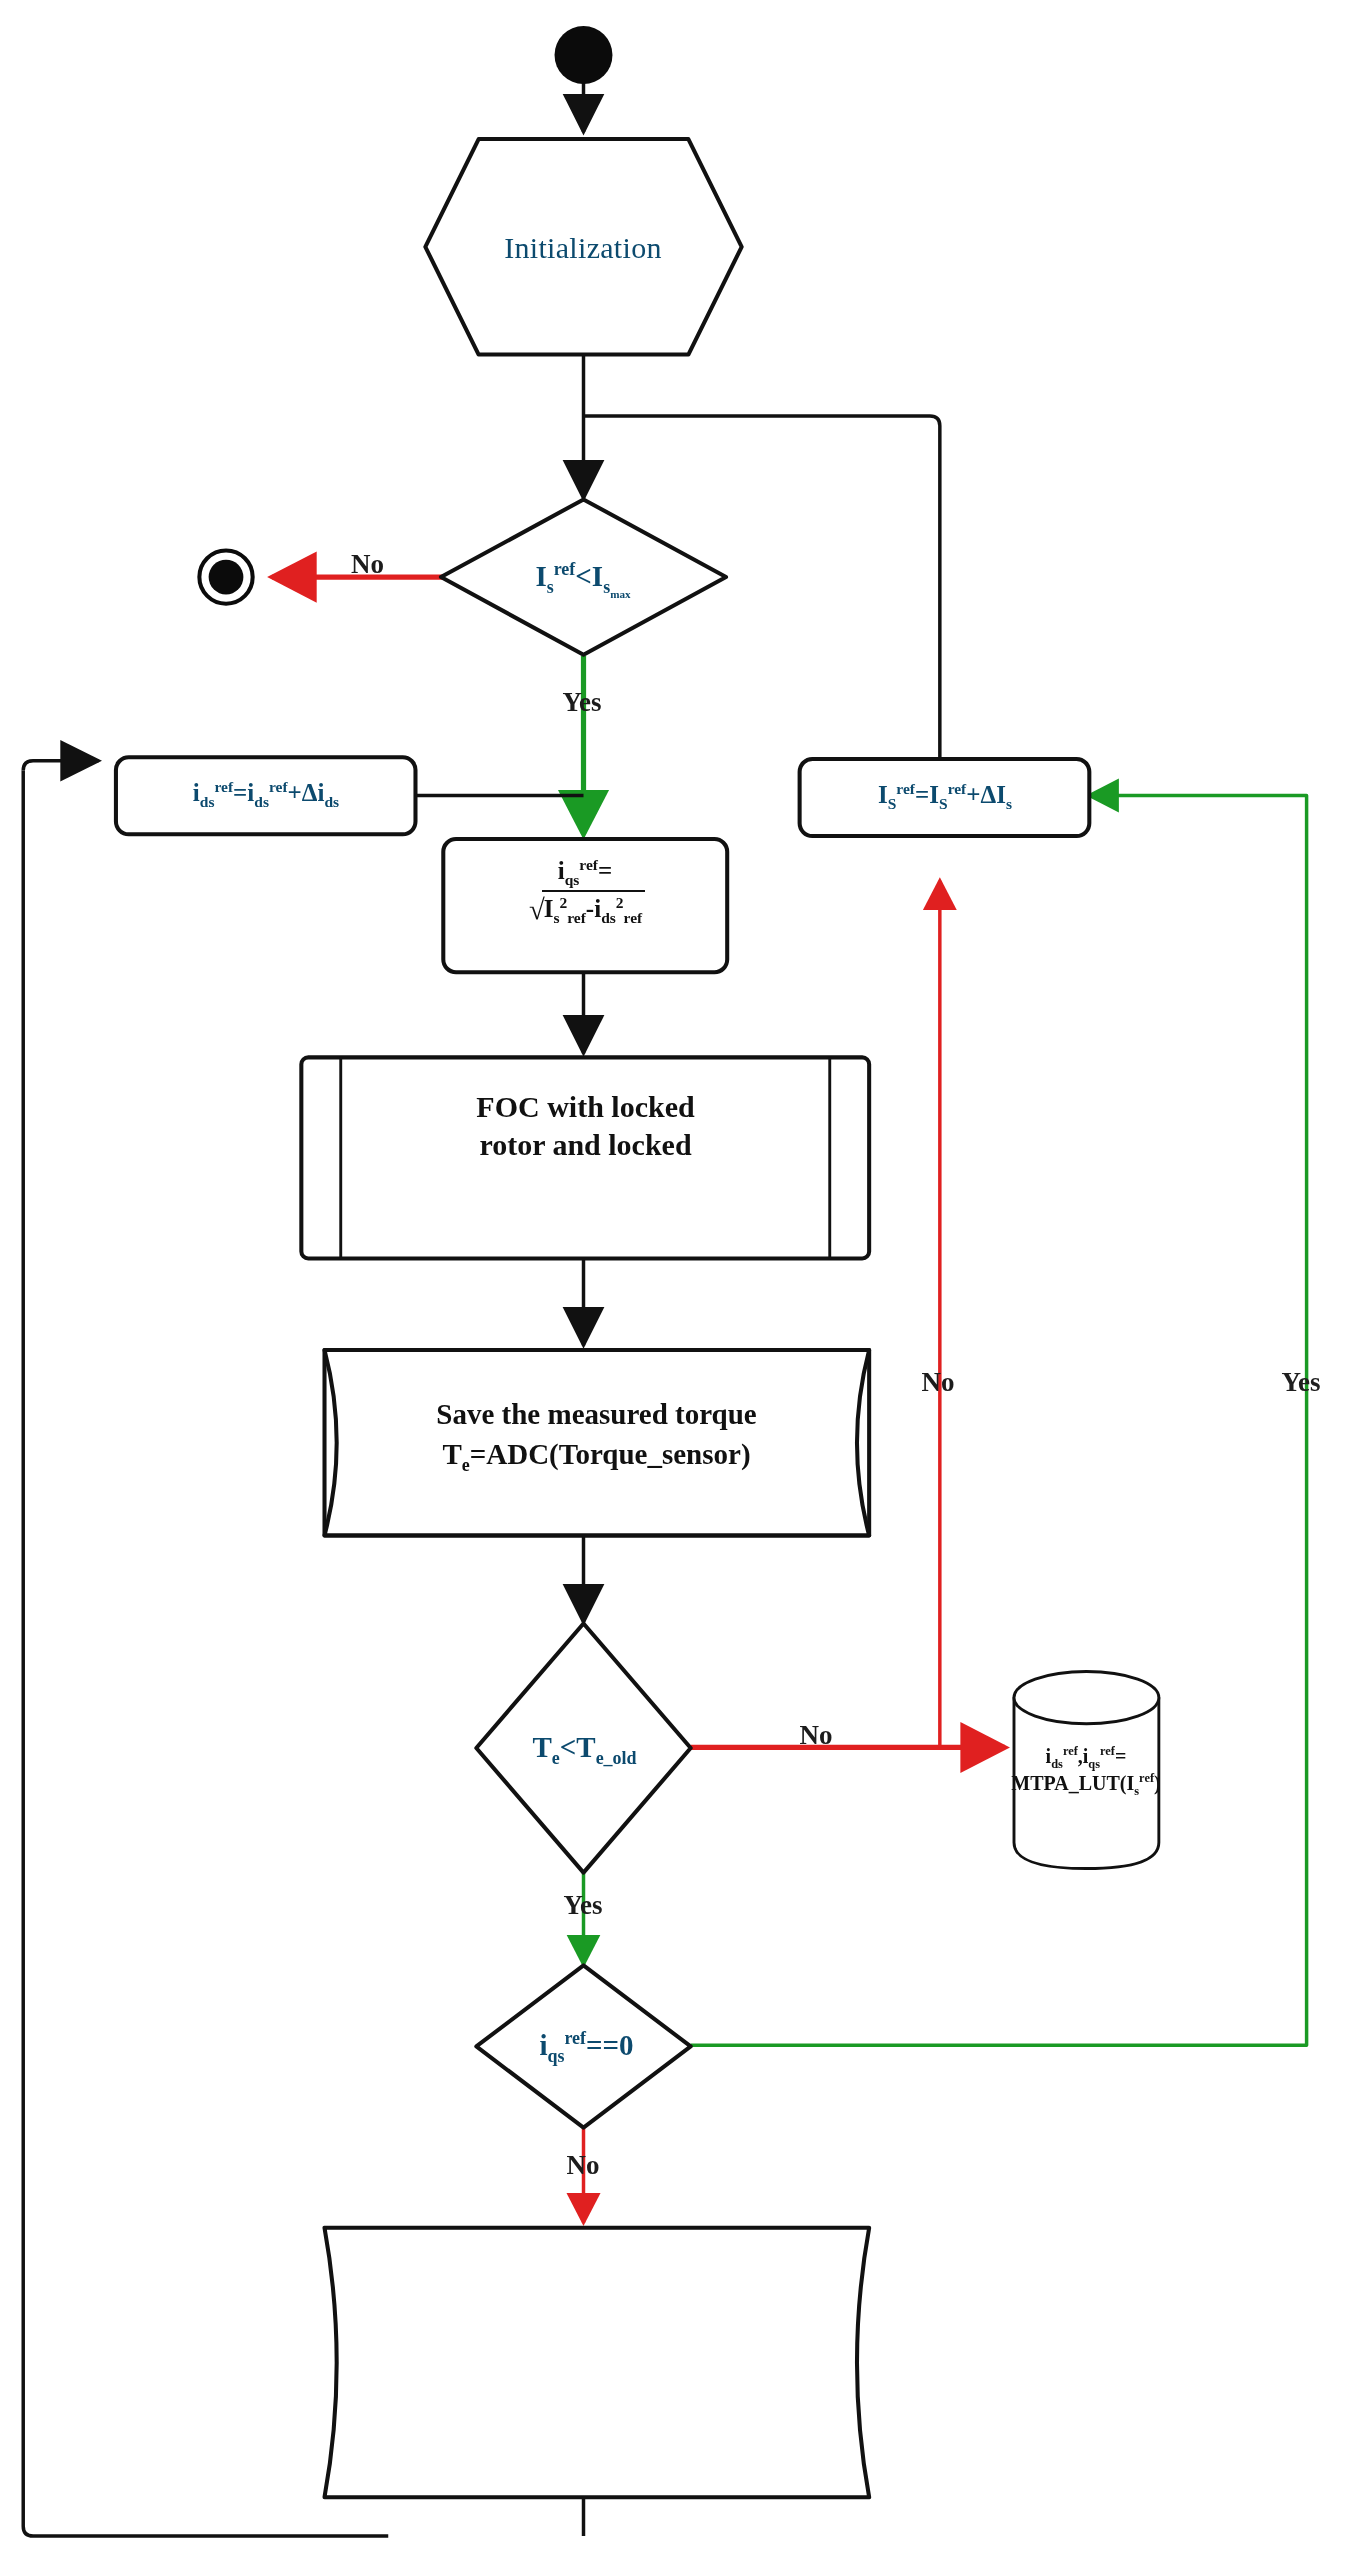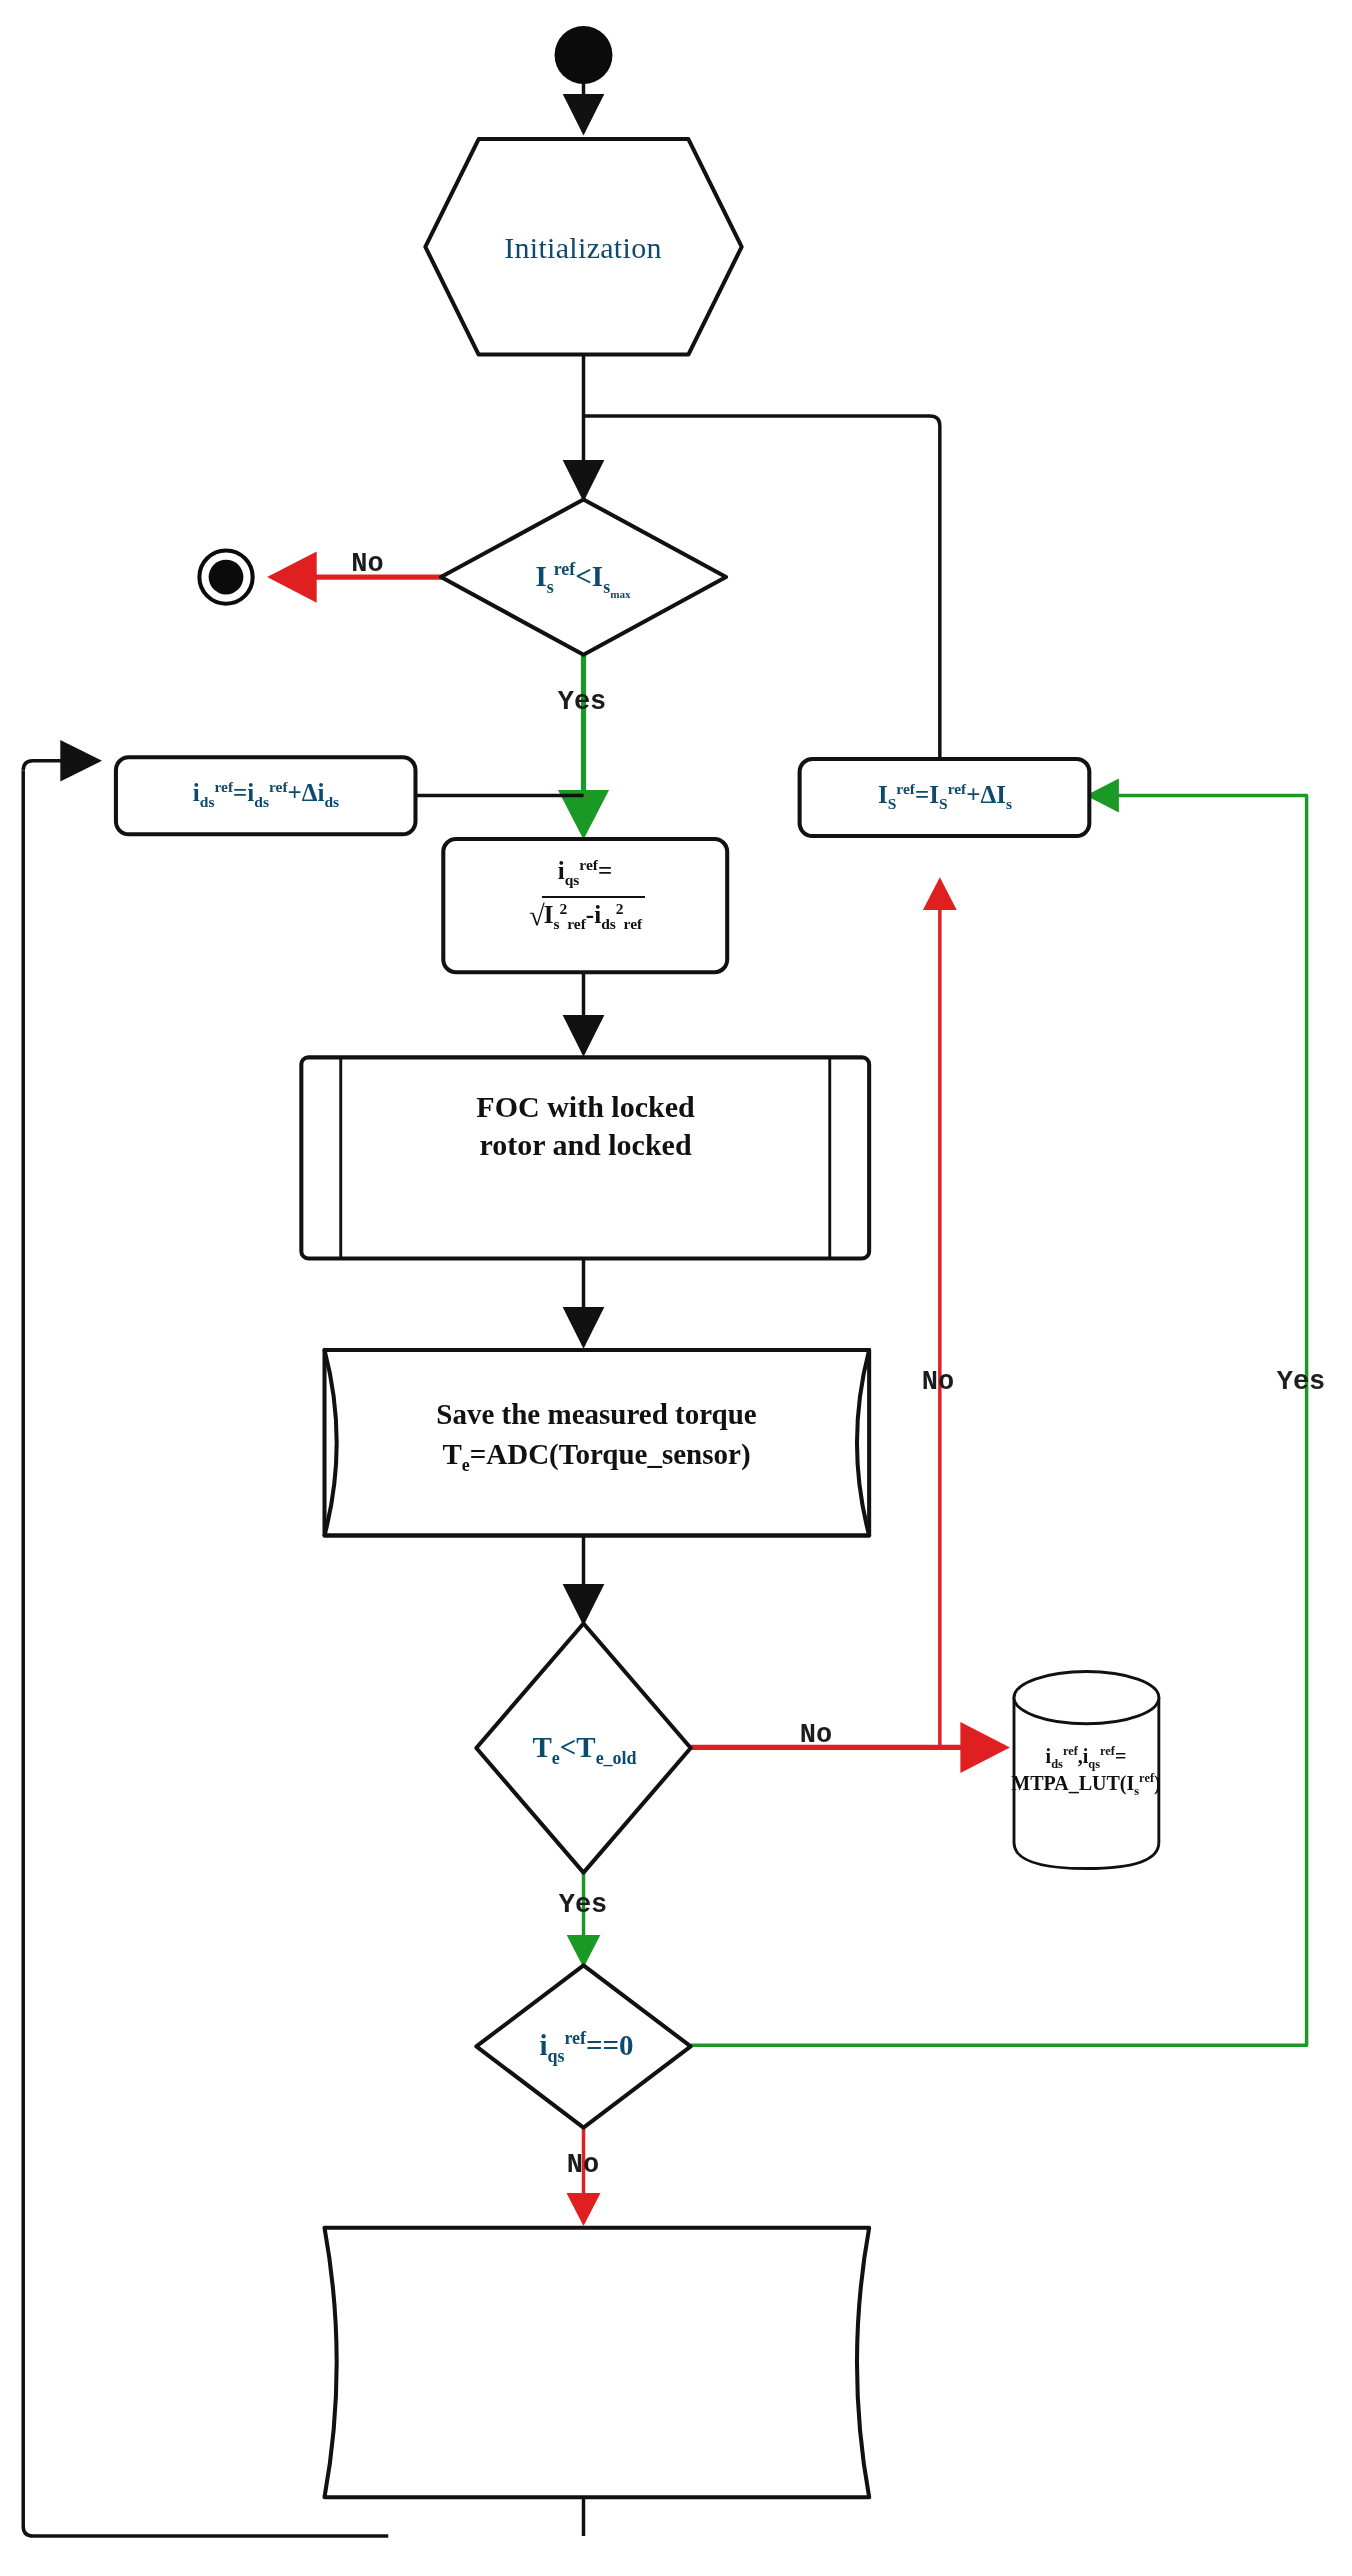--- a/index.html
+++ b/index.html
@@ -124,21 +124,21 @@
     font-size: 29px;
     font-weight: bold;
   }
   .t-db {
     font-size: 20px;
     font-weight: bold;
   }
   .t-edge {
     font-size: 27px;
     font-weight: bold;
-    font-family: Liberation Mono, monospace;
+    font-family: Liberation Serif, serif;
     color: #1c1c1c;
   }
   .t-edge-yes { color: #1f1f1f; }
 
   sup, sub {
     font-size: 0.62em;
     font-weight: bold;
     line-height: 0;
   }
   sup { vertical-align: super; }
@@ -295,21 +295,21 @@
   </div>
 
   <div class="lbl t-box" style="left:800px; top:781px; width:290px;">
     <span class="nowrap">I<sub>S</sub><sup>ref</sup>=I<sub>S</sub><sup>ref</sup>+<b>Δ</b>I<sub>s</sub></span>
   </div>
 
   <div class="lbl-block t-box" style="left:443px; top:855px; width:284px;">
     <div>
       <span class="nowrap">i<sub>qs</sub><sup>ref</sup>=</span>
     </div>
-    <div style="margin-top:10px;">
+    <div style="margin-top:4px;">
       <span class="sqrt-wrap nowrap"><span class="sqrt-sym">√</span><span class="sqrt-body">I<sub>s</sub><sup>2</sup><sub>ref</sub>-i<sub>ds</sub><sup>2</sup><sub>ref</sub></span></span>
     </div>
   </div>
 
   <div class="lbl-block t-proc" style="left:348px; top:1088px; width:475px;">
     <div>FOC with locked</div>
     <div>rotor and locked</div>
   </div>
 
   <div class="lbl-block t-tape" style="left:336px; top:1396px; width:521px;">

